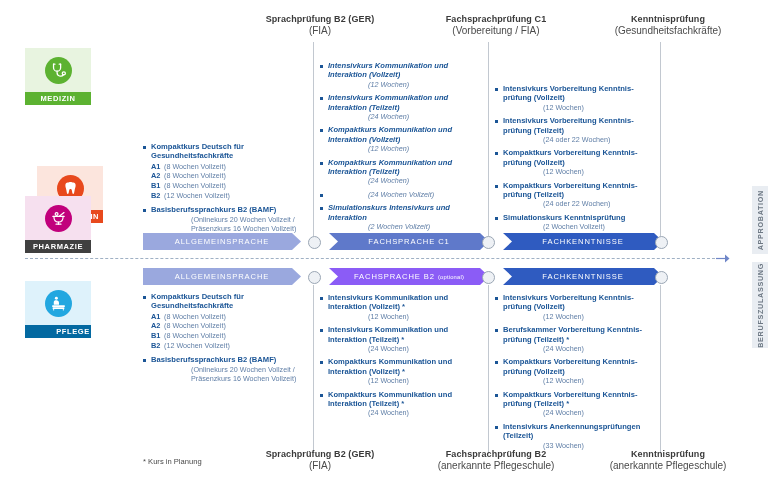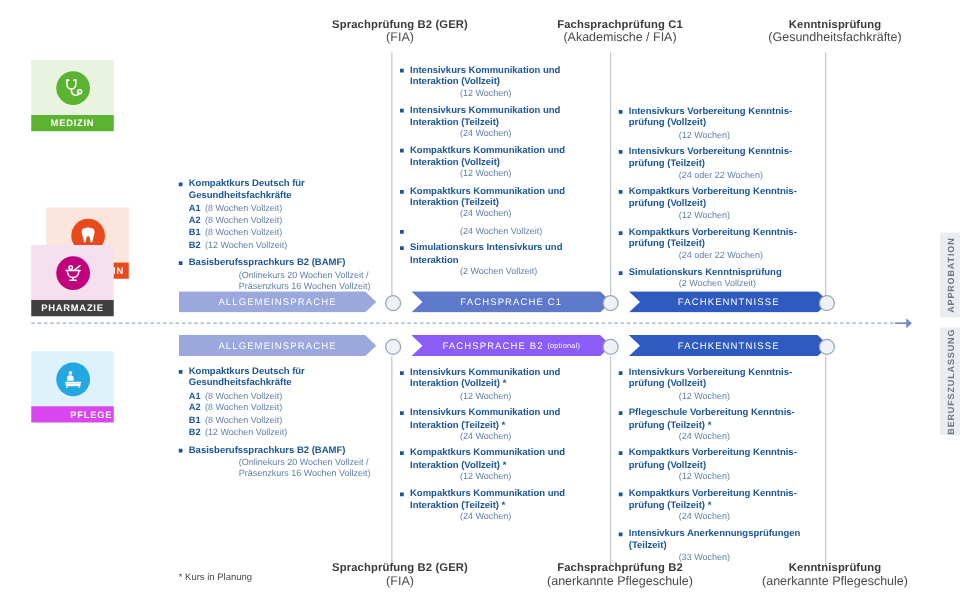--- a/index.html
+++ b/index.html
@@ -113,21 +113,21 @@
 <body>
 
 <div class="stage">
 
   <div class="milestone" style="left:220px;top:14px;">
     <div class="m-title">Sprachprüfung B2 (GER)</div>
     <div class="m-sub">(FIA)</div>
   </div>
   <div class="milestone" style="left:396px;top:14px;">
     <div class="m-title">Fachsprachprüfung C1</div>
-    <div class="m-sub">(Akademische / FIA)</div>
+    <div class="m-sub">(Vorbereitung / FIA)</div>
   </div>
   <div class="milestone" style="left:568px;top:14px;">
     <div class="m-title">Kenntnisprüfung</div>
     <div class="m-sub">(Gesundheitsfachkräfte)</div>
   </div>
 
   <div class="vline" style="left:313px;top:42px;height:194px;"></div>
   <div class="vline" style="left:488px;top:42px;height:194px;"></div>
   <div class="vline" style="left:660px;top:42px;height:194px;"></div>
 
@@ -193,21 +193,21 @@
         <span class="lvl">B2</span>
         <span class="lvltxt">(12 Wochen Vollzeit)</span>
       </div>
     </div>
     <div class="li">
       <div class="ttl">Basisberufssprachkurs B2 (BAMF)</div>
       <div class="sub">(Onlinekurs 20 Wochen Vollzeit / Präsenzkurs 16 Wochen Vollzeit)</div>
     </div>
   </div>
 
-  <div class="col" style="left:320px;top:51px;width:162px;">
+  <div class="col" style="left:320px;top:61px;width:162px;font-style:italic;">
     <div class="li">
       <div class="ttl">Intensivkurs Kommunikation und Interaktion (Vollzeit)</div>
       <div class="sub">(12 Wochen)</div>
     </div>
     <div class="li">
       <div class="ttl">Intensivkurs Kommunikation und Interaktion (Teilzeit)</div>
       <div class="sub">(24 Wochen)</div>
     </div>
     <div class="li">
       <div class="ttl">Kompaktkurs Kommunikation und Interaktion (Vollzeit)</div>
@@ -295,21 +295,21 @@
         <svg width="17" height="17" viewBox="0 0 24 24" fill="#ffffff">
           <circle cx="9" cy="4.6" r="2.1"></circle>
           <path d="M6.6 7.6c-.9.5-1.3 1.4-1.3 2.6v3.4h7.4V11c0-1.9-1-3-2.4-3.4-1.2-.3-2.6-.4-3.7 0z"></path>
           <rect x="3" y="14.6" width="18" height="2.2" rx="0.6"></rect>
           <rect x="3.6" y="17.2" width="16.8" height="2.6" rx="0.7"></rect>
           <rect x="4.2" y="20.1" width="1.7" height="1.6"></rect>
           <rect x="18.1" y="20.1" width="1.7" height="1.6"></rect>
         </svg>
       </div>
     </div>
-    <div class="tile-label" style="background:#d946ef;padding-left:30px;">PFLEGE</div>
+    <div class="tile-label" style="background:#0369a1;padding-left:30px;">PFLEGE</div>
   </div>
 
   <div class="col" style="left:143px;top:292px;width:162px;">
     <div class="li">
       <div class="ttl">Kompaktkurs Deutsch für Gesundheitsfachkräfte</div>
     </div>
     <div class="lvl-wrap" style="margin-top:-3px;margin-bottom:5px;">
       <div class="lvl-row">
         <span class="lvl">A1</span>
         <span class="lvltxt">(8 Wochen Vollzeit)</span>
@@ -351,21 +351,21 @@
       <div class="sub">(24 Wochen)</div>
     </div>
   </div>
 
   <div class="col" style="left:495px;top:293px;width:162px;">
     <div class="li">
       <div class="ttl">Intensivkurs Vorbereitung Kenntnis-prüfung (Vollzeit)</div>
       <div class="sub">(12 Wochen)</div>
     </div>
     <div class="li">
-      <div class="ttl">Pflegeschule Vorbereitung Kenntnis-prüfung (Teilzeit) *</div>
+      <div class="ttl">Berufskammer Vorbereitung Kenntnis-prüfung (Teilzeit) *</div>
       <div class="sub">(24 Wochen)</div>
     </div>
     <div class="li">
       <div class="ttl">Kompaktkurs Vorbereitung Kenntnis-prüfung (Vollzeit)</div>
       <div class="sub">(12 Wochen)</div>
     </div>
     <div class="li">
       <div class="ttl">Kompaktkurs Vorbereitung Kenntnis-prüfung (Teilzeit) *</div>
       <div class="sub">(24 Wochen)</div>
     </div>

